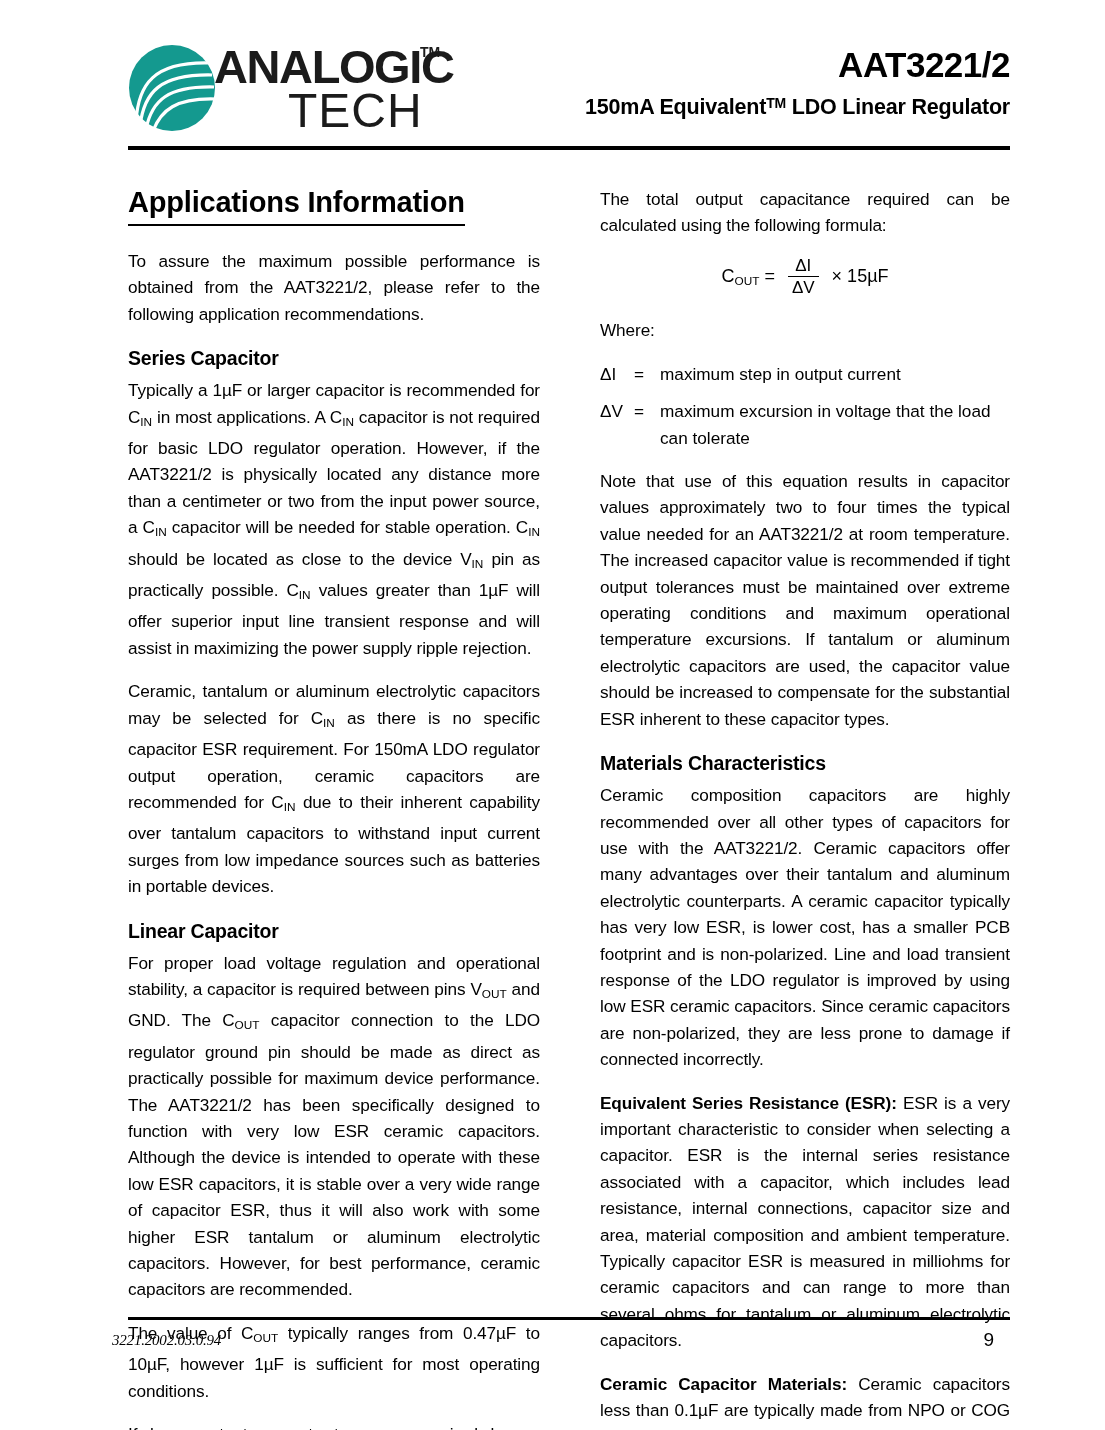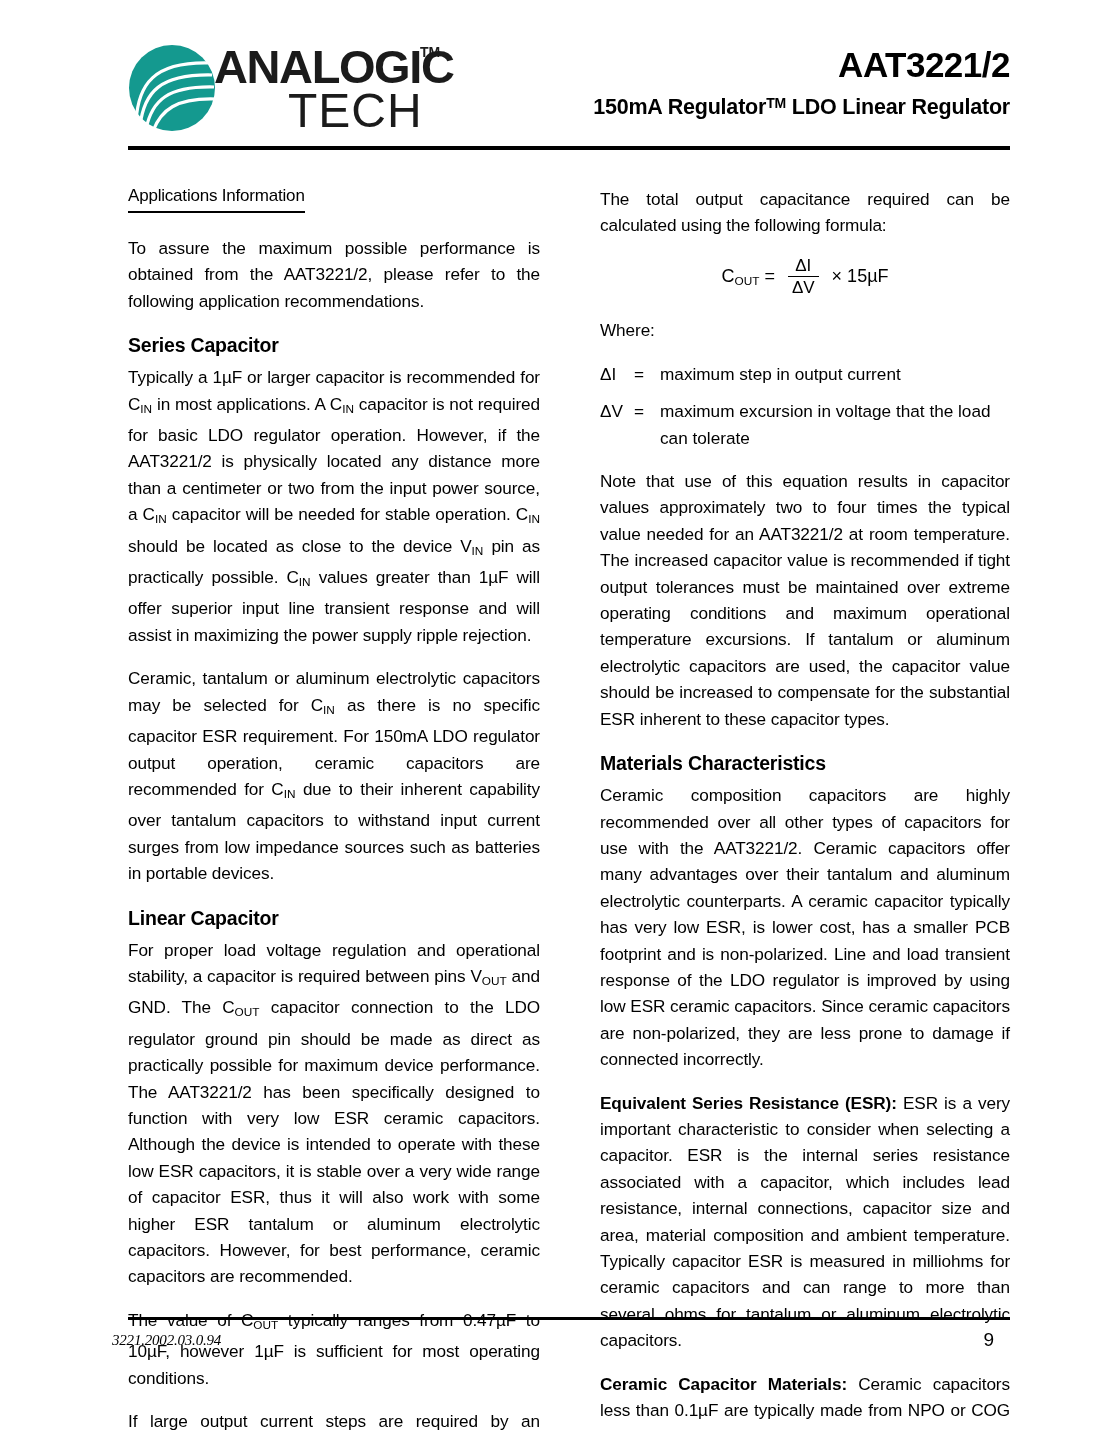--- a/index.html
+++ b/index.html
@@ -121,22 +121,22 @@
   
   .col {
     position: absolute;
     top: 186px;
     width: 412px;
   }
   .col-left { left: 128px; }
   .col-right { left: 600px; width: 410px; }
 
   h1.section-title {
-    font-size: 17px;
-    font-weight: normal;
+    font-size: 29px;
+    font-weight: bold;
     margin: 0 8px 22px 0;
     padding-bottom: 5px;
     border-bottom: 2.5px solid #000;
     display: inline-block;
     letter-spacing: -0.2px;
   }
   h2.sub-title {
     font-size: 19.5px;
     font-weight: bold;
     margin: 20px 0 7px 0;
@@ -268,21 +268,21 @@
       </svg>
       <div class="logo-word">
         <div class="logo-analogic">ANALOGIC</div>
         <div class="logo-tm">TM</div>
         <div class="logo-tech">TECH</div>
       </div>
     </div>
 
     <div class="header-titles">
       <div class="header-part">AAT3221/2</div>
-      <div class="header-desc"><span>150mA Regulator</span><sup>TM</sup><span> LDO Linear Regulator</span></div>
+      <div class="header-desc"><span>150mA Equivalent</span><sup>TM</sup><span> LDO Linear Regulator</span></div>
     </div>
   </div>
   <div class="header-rule"></div>
 
   <div class="col col-left">
 
     <h1 class="section-title">Applications Information</h1>
 
     <p class="body">To assure the maximum possible performance is obtained from the AAT3221/2, please refer to the following application recommendations.</p>
 

